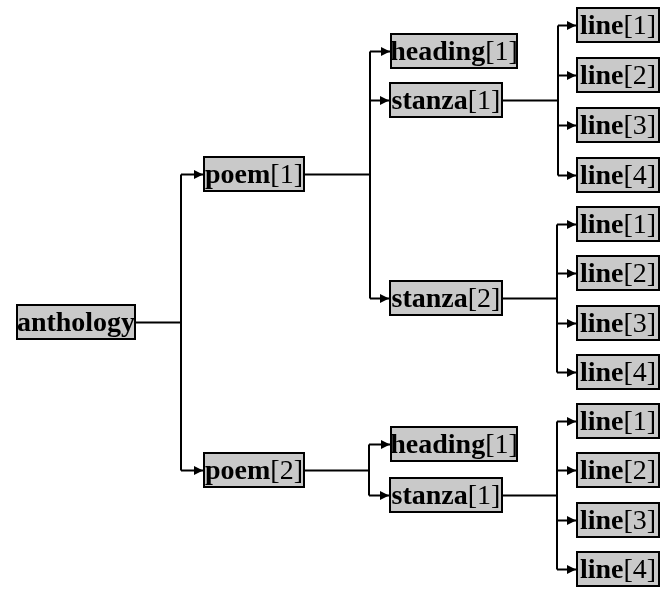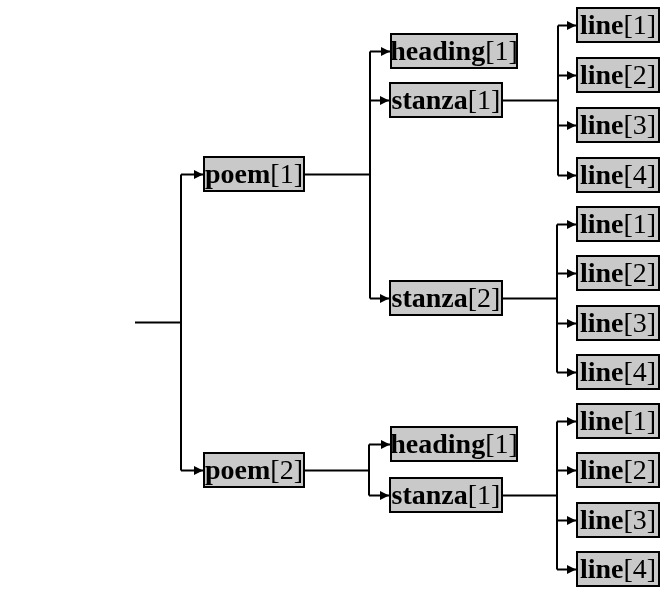--- a/index.html
+++ b/index.html
@@ -97,20 +97,24 @@
     <g>
       <line x1="503" y1="495.5" x2="557" y2="495.5"></line>
       <line x1="557" y1="421.5" x2="557" y2="569.5"></line>
       <line x1="557" y1="421.5" x2="576" y2="421.5" marker-end="url(#arrow)"></line>
       <line x1="557" y1="470.5" x2="576" y2="470.5" marker-end="url(#arrow)"></line>
       <line x1="557" y1="520.5" x2="576" y2="520.5" marker-end="url(#arrow)"></line>
       <line x1="557" y1="569.5" x2="576" y2="569.5" marker-end="url(#arrow)"></line>
     </g>
   </svg>
 
+  <div class="node" style="left:16px; top:304px; width:120px;">
+    <span class="nm">anthology</span>
+      <span class="idx"></span>
+  </div>
 
   <div class="node" style="left:203px; top:156px; width:102px;">
     <span class="nm">poem</span>
       <span class="idx">[1]</span>
   </div>
   <div class="node" style="left:203px; top:452px; width:102px;">
     <span class="nm">poem</span>
       <span class="idx">[2]</span>
   </div>
 

